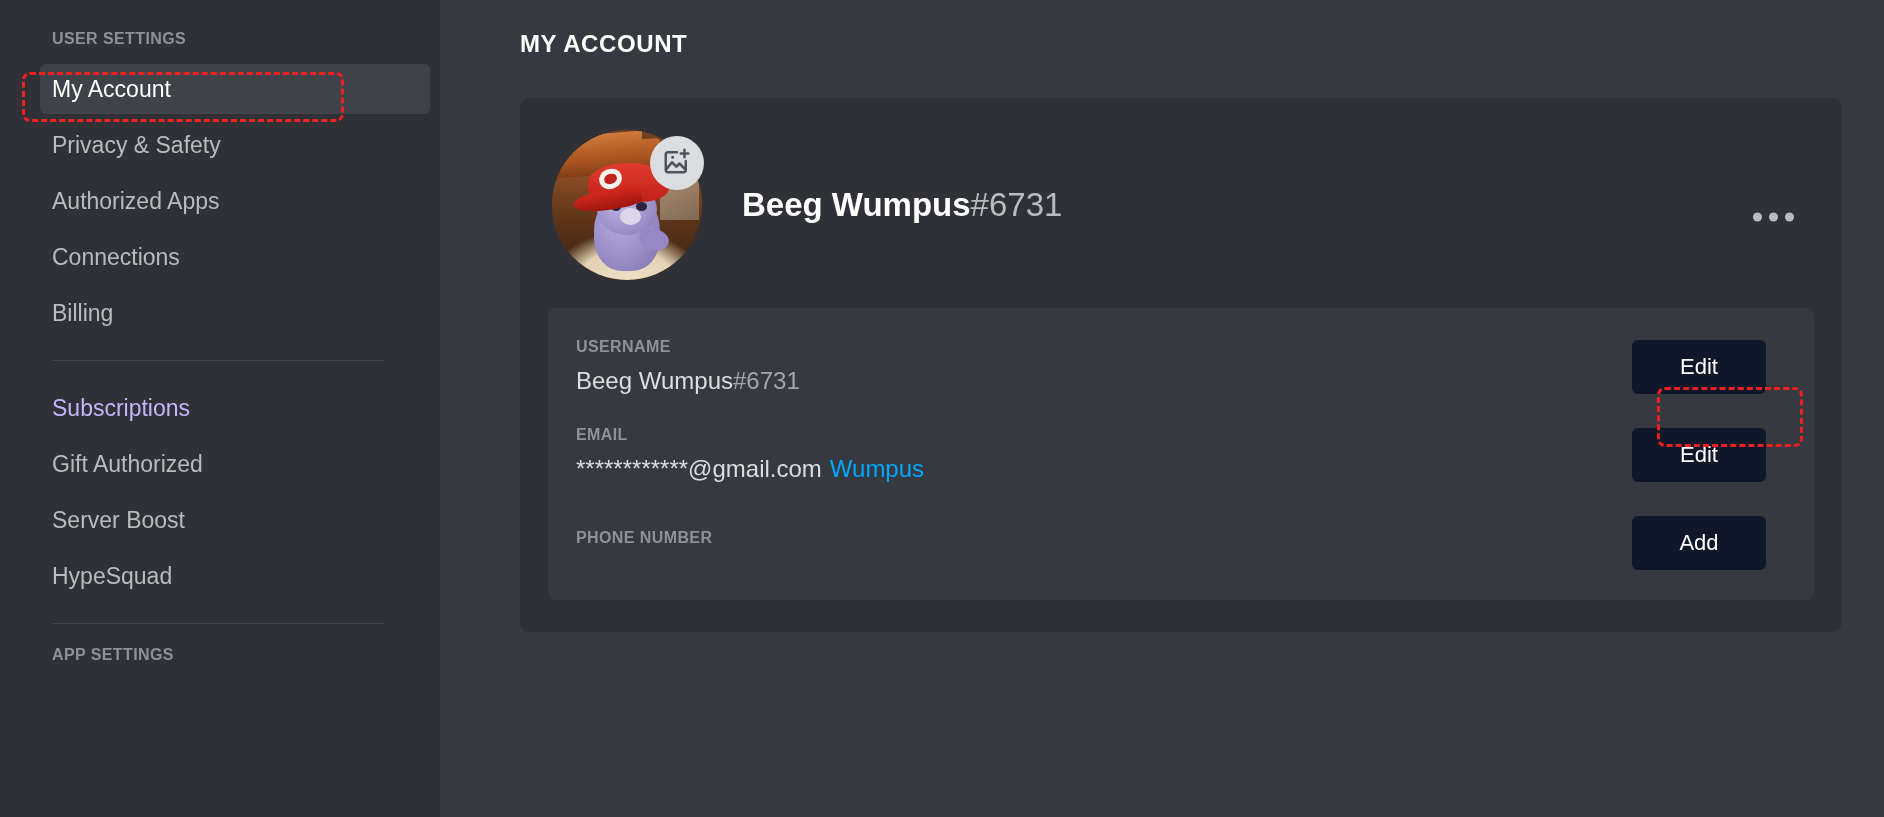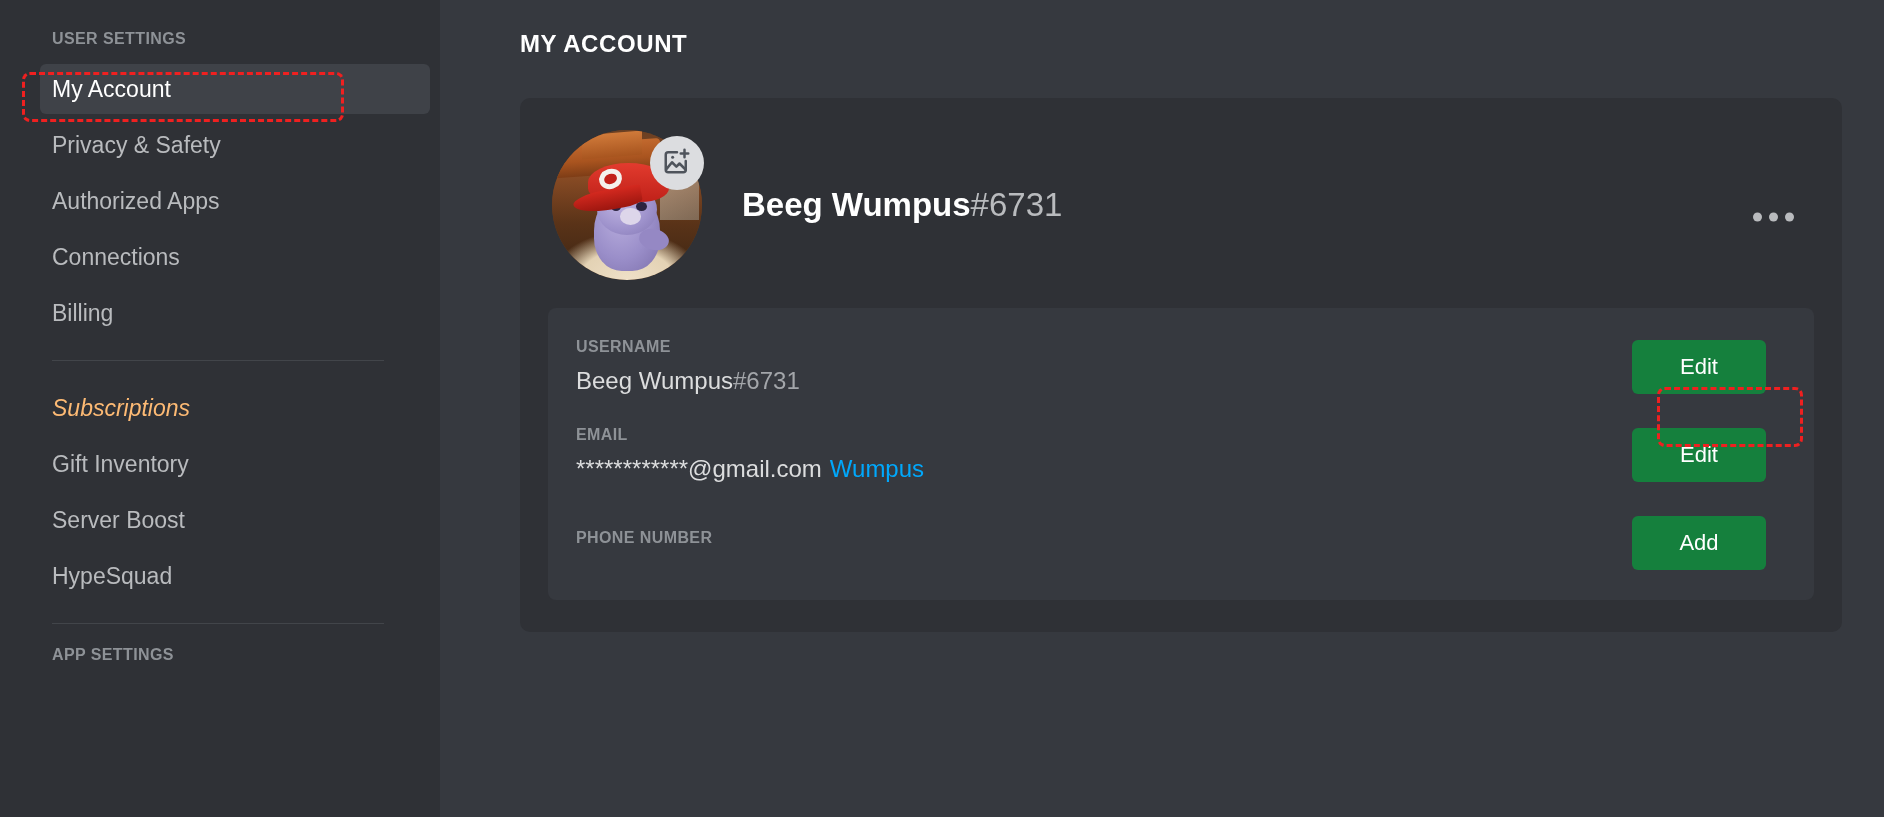--- a/index.html
+++ b/index.html
@@ -62,22 +62,21 @@
 
   .nav-item.selected {
     background: #3f4248;
     color: #ffffff;
     padding-left: 12px;
     margin-left: -12px;
     margin-right: -46px;
   }
 
   .nav-item.accent {
-    color: #fdba74;
-    font-style: italic;
+    color: #c4b5fd;
   }
 
   
   .annot {
     position: absolute;
     border: 3px dashed #ef2020;
     border-radius: 8px;
     pointer-events: none;
     z-index: 40;
   }
@@ -368,21 +367,21 @@
   .reveal-link {
     color: #00a8fc;
     cursor: pointer;
     margin-left: 8px;
   }
 
   .action-btn {
     flex: 0 0 auto;
     min-width: 134px;
     height: 54px;
-    background: #15803d;
+    background: #0f172a;
     color: #ffffff;
     font-size: 22px;
     font-family: "Liberation Sans", sans-serif;
     border: none;
     border-radius: 6px;
     cursor: pointer;
     display: flex;
     align-items: center;
     justify-content: center;
     margin-right: 24px;
@@ -405,21 +404,21 @@
       <div class="nav-item">Authorized Apps</div>
 
       <div class="nav-item">Connections</div>
 
       <div class="nav-item">Billing</div>
 
       <div class="divider"></div>
 
       <div class="nav-item accent">Subscriptions</div>
 
-      <div class="nav-item">Gift Inventory</div>
+      <div class="nav-item">Gift Authorized</div>
 
       <div class="nav-item">Server Boost</div>
 
       <div class="nav-item">HypeSquad</div>
 
       <div class="divider"></div>
 
       <div class="section-header">APP SETTINGS</div>
     </div>
   </nav>

